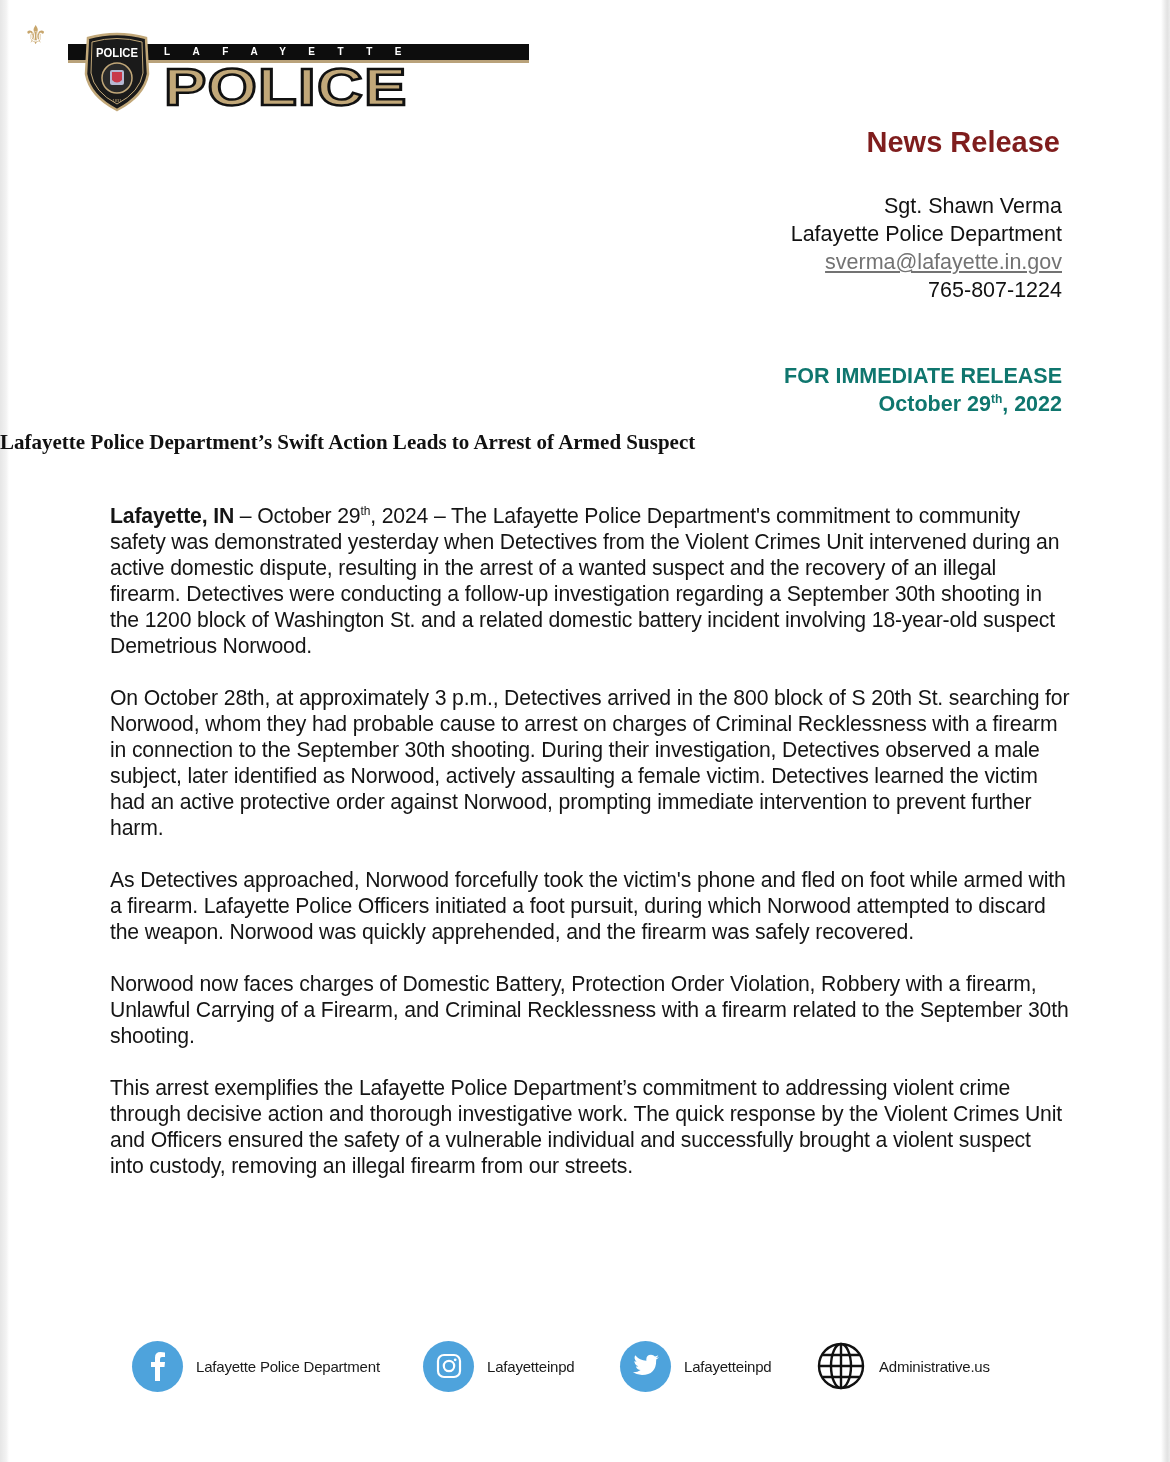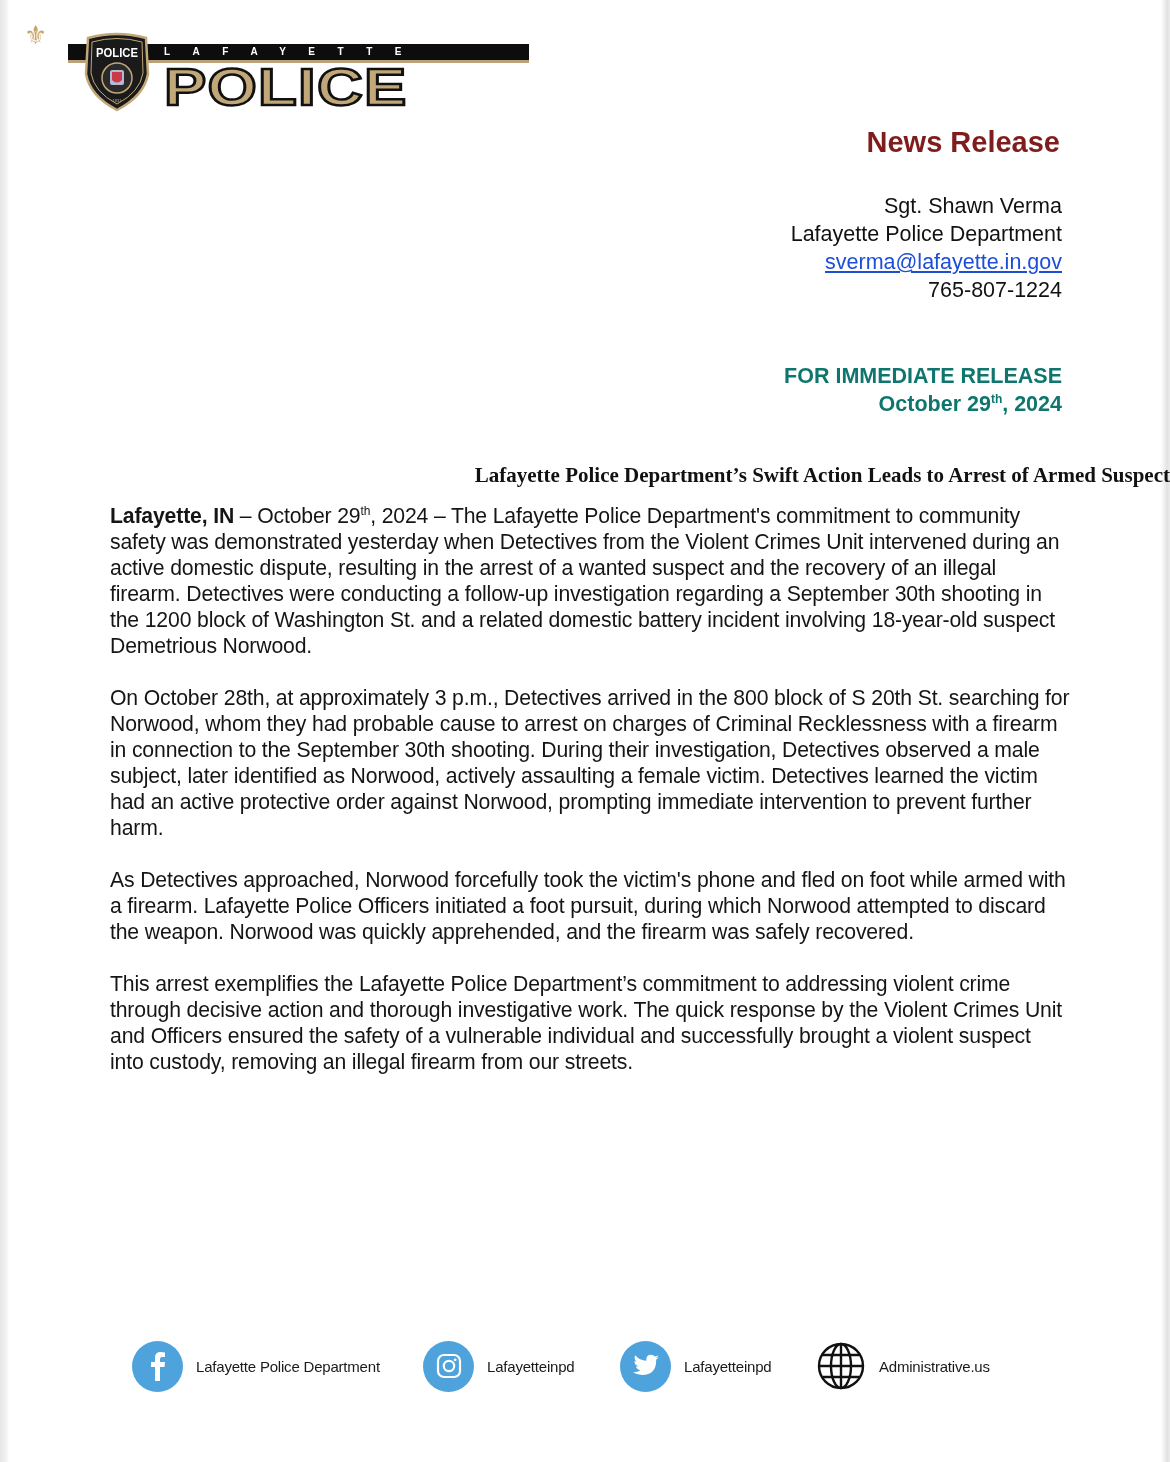--- a/index.html
+++ b/index.html
@@ -19,26 +19,26 @@
     .logo .lafayette { position: absolute; left: 96px; top: 11px; font-family: "Liberation Sans", sans-serif;
       font-size: 10px; font-weight: 700; color: #ffffff; letter-spacing: 22.5px; line-height: 18px; }
     .logo .police-word { position: absolute; left: 96px; top: 29px; font-family: "Liberation Sans", sans-serif;
       font-weight: 900; font-size: 52px; line-height: 52px; color: #c2a879; letter-spacing: 1px;
       -webkit-text-stroke: 2.5px #111; transform: scaleX(1.22); transform-origin: left center; }
     .badge { position: absolute; left: 14px; top: 0; width: 70px; height: 80px; }
 
     
     .release-title { position: absolute; right: 110px; top: 126px; font-size: 29px; font-weight: 700; color: #7f1d1d; text-align: right; margin-left: 42px; }
     .contact { position: absolute; right: 108px; top: 192px; text-align: right; font-size: 21.5px; line-height: 28px; color: #111; }
-    .contact .email { color: #1d4ed8; text-decoration: underline; }
+    .contact .email { color: #737373; text-decoration: underline; }
     .release-tag { position: absolute; right: 108px; top: 362px; text-align: right; font-size: 21.5px; font-weight: 700; line-height: 28px; color: #0f766e; }
     sup { font-size: 12px; line-height: 0; vertical-align: super; }
 
     
-    .headline { position: absolute; left: 0; width: 1170px; top: 463px; text-align: right;
+    .headline { position: absolute; left: 0; width: 1170px; top: 430px; text-align: left;
       font-family: "Liberation Serif", serif; font-weight: 700; font-size: 21px; color: #111; }
 
     
     .body { position: absolute; left: 110px; top: 503px; width: 960px; font-size: 21.2px; line-height: 26px; color: #151515; }
     .body p { margin-bottom: 26px; letter-spacing: -0.15px; }
     .body .lead { font-weight: 700; }
 
     
     .socials { position: absolute; left: 130px; top: 1340px; height: 52px; width: 900px; }
     .social { position: absolute; top: 0; height: 52px; display: flex; align-items: center; }
@@ -75,29 +75,30 @@
 
 <div class="release-title">News Release</div>
 <div class="contact">
   <div>Sgt. Shawn Verma</div>
   <div>Lafayette Police Department</div>
   <div><a class="email">sverma@lafayette.in.gov</a></div>
   <div>765-807-1224</div>
 </div>
 <div class="release-tag">
   <div>FOR IMMEDIATE RELEASE</div>
-  <div><span>October 29</span><sup>th</sup><span>, 2024</span></div>
+  <div><span>October 29</span><sup>th</sup><span>, 2022</span></div>
 </div>
 
 <div class="headline">Lafayette Police Department’s Swift Action Leads to Arrest of Armed Suspect</div>
 
 <div class="body">
   <p><span class="lead">Lafayette, IN</span><span> – October 29</span><sup>th</sup><span>, 2024 – The Lafayette Police Department's commitment to community safety was demonstrated yesterday when Detectives from the Violent Crimes Unit intervened during an active domestic dispute, resulting in the arrest of a wanted suspect and the recovery of an illegal firearm. Detectives were conducting a follow-up investigation regarding a September 30th shooting in the 1200 block of Washington St. and a related domestic battery incident involving 18-year-old suspect Demetrious Norwood.</span></p>
   <p>On October 28th, at approximately 3 p.m., Detectives arrived in the 800 block of S 20th St. searching for Norwood, whom they had probable cause to arrest on charges of Criminal Recklessness with a firearm in connection to the September 30th shooting. During their investigation, Detectives observed a male subject, later identified as Norwood, actively assaulting a female victim. Detectives learned the victim had an active protective order against Norwood, prompting immediate intervention to prevent further harm.</p>
   <p>As Detectives approached, Norwood forcefully took the victim's phone and fled on foot while armed with a firearm. Lafayette Police Officers initiated a foot pursuit, during which Norwood attempted to discard the weapon. Norwood was quickly apprehended, and the firearm was safely recovered.</p>
+  <p>Norwood now faces charges of Domestic Battery, Protection Order Violation, Robbery with a firearm, Unlawful Carrying of a Firearm, and Criminal Recklessness with a firearm related to the September 30th shooting.</p>
   <p>This arrest exemplifies the Lafayette Police Department’s commitment to addressing violent crime through decisive action and thorough investigative work. The quick response by the Violent Crimes Unit and Officers ensured the safety of a vulnerable individual and successfully brought a violent suspect into custody, removing an illegal firearm from our streets.</p>
 </div>
 
 <div class="socials">
   <div class="social fb">
     <span class="circle">
       <svg width="20" height="30" viewBox="0 0 20 30">
           <path d="M12 30 V16 H16.5 L17 11 H12 V8 Q12 6 14 6 H17 V1.5 Q15 1 12.5 1 Q7 1 7 6.5 V11 H3 V16 H7 V30 Z" fill="#ffffff"></path>
         </svg>
     </span>

